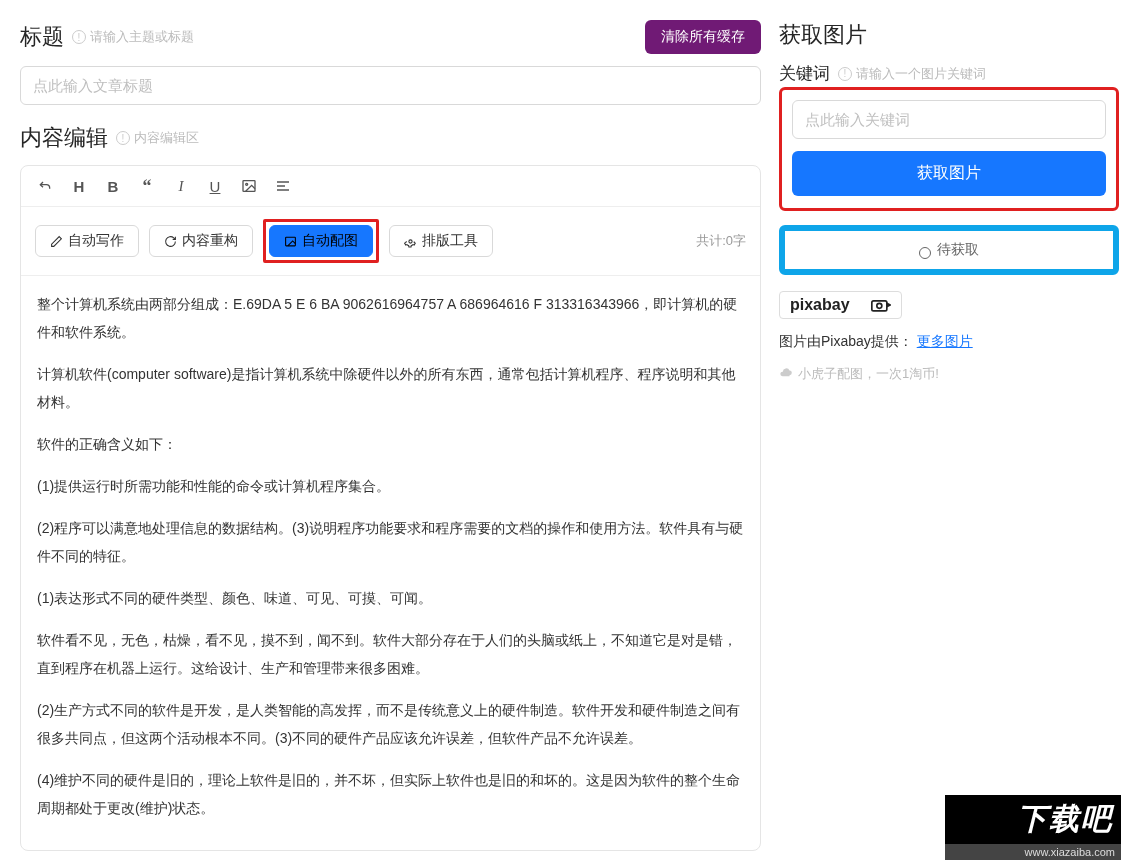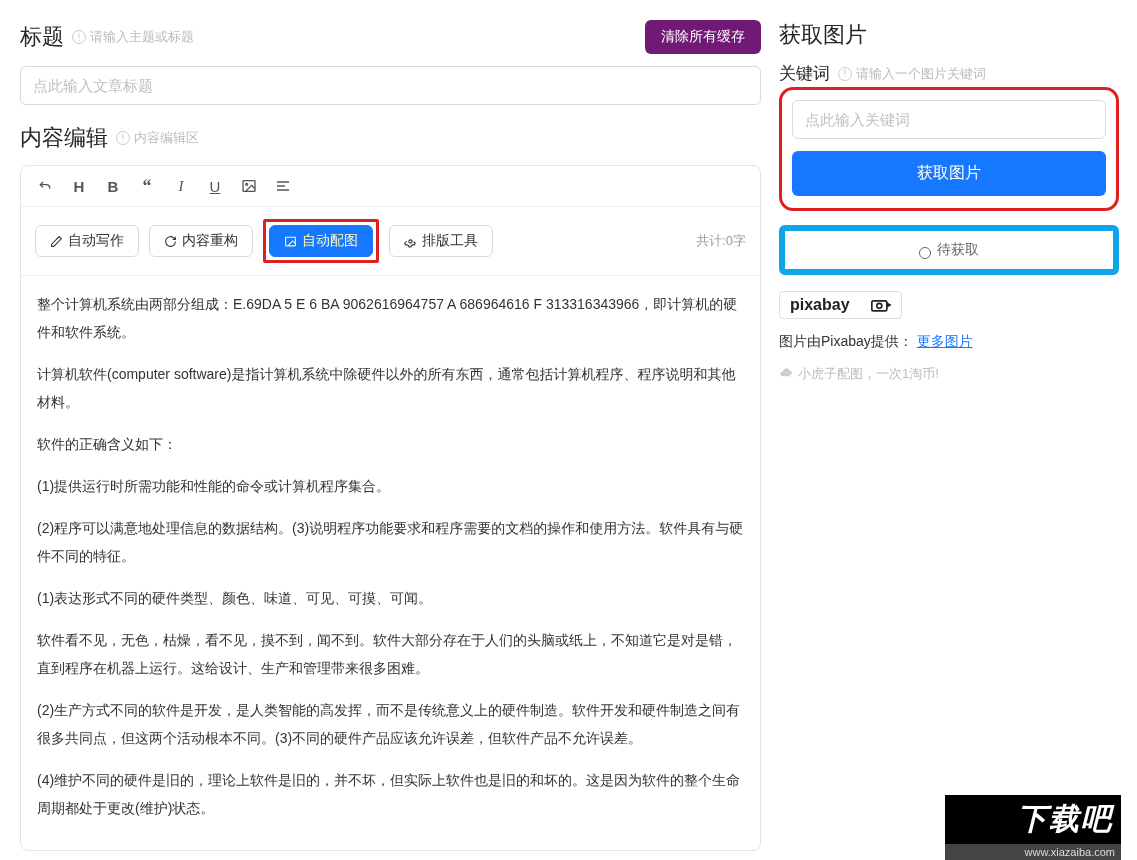--- a/index.html
+++ b/index.html
@@ -5,37 +5,37 @@
 *{box-sizing:border-box;margin:0;padding:0}
 body{font-family:-apple-system,"PingFang SC","Microsoft YaHei",sans-serif;background:#fff;color:#333;font-size:14px;width:1137px}
 .wrapper{display:flex;padding:20px 18px 18px 20px;gap:18px}
 .left{flex:1;min-width:0}
 .right{width:340px}
 .hdr{display:flex;align-items:center;margin-bottom:12px}
 .hdr h2{font-size:22px;font-weight:400;color:#262626}
 .hint{color:#bbb;font-size:13px;margin-left:8px;display:inline-flex;align-items:center;gap:4px}
 .hint-icon{display:inline-flex;width:14px;height:14px;border:1px solid #ccc;border-radius:50%;align-items:center;justify-content:center;font-size:10px;color:#ccc}
 .btn{border:1px solid #d9d9d9;background:#fff;border-radius:6px;padding:6px 14px;cursor:pointer;font-size:14px;color:#333;display:inline-flex;align-items:center;gap:5px}
-.btn-primary{background:#1677ff;border-color:#1677ff;color:#fef9c3}
+.btn-primary{background:#1677ff;border-color:#1677ff;color:#000000}
 .clear-cache{margin-left:auto;background:#701a75;border:none;color:#fff;border-radius:6px;padding:8px 16px;cursor:pointer;font-size:14px}
 .title-input{width:100%;border:1px solid #d9d9d9;border-radius:6px;padding:10px 12px;font-size:15px;color:#333;margin-bottom:18px}
 .title-input::placeholder{color:#bfbfbf}
 .editor{border:1px solid #e5e5e5;border-radius:8px;overflow:hidden}
 .toolbar{display:flex;align-items:center;gap:14px;padding:10px 14px;border-bottom:1px solid #eee;color:#666}
 .tb-icon{cursor:pointer;width:20px;height:20px;display:inline-flex;align-items:center;justify-content:center;font-size:15px;color:#555}
 .tb-icon svg{width:16px;height:16px}
 .actionbar{padding:12px 14px;display:flex;align-items:center;gap:10px;border-bottom:1px solid #eee}
 .counter{margin-left:auto;color:#999;font-size:13px}
 .hl-red{border:3px solid #e02020;padding:3px;border-radius:2px}
 .content{padding:14px 16px;line-height:2;color:#333;font-size:14px}
 .content p{margin-bottom:14px}
 .kw-input{width:100%;border:1px solid #d9d9d9;border-radius:6px;padding:10px 12px;font-size:15px;margin-bottom:12px}
 .kw-input::placeholder{color:#bfbfbf}
 .fetch-btn{width:100%;background:#1677ff;color:#fff;border:none;border-radius:6px;padding:12px;font-size:16px;cursor:pointer}
-.red-box{border:3px solid #e02020;padding:10px 10px 12px 10px;border-radius:14px;margin-bottom:14px}
+.red-box{border:3px solid #e02020;padding:10px 10px 12px 10px;border-radius:6px;margin-bottom:14px}
 .pending{border:6px solid #0ea5e9;border-radius:6px;padding:10px;text-align:center;color:#666;margin-bottom:16px;display:flex;align-items:flex-end;justify-content:center;gap:6px}
 .circle{width:12px;height:12px;border:1.5px solid #666;border-radius:50%;display:inline-block}
 .pixabay-badge{border:1px solid #ddd;border-radius:4px;padding:4px 10px;display:inline-flex;align-items:center;gap:21px;font-weight:600;font-size:16px;margin-bottom:14px;color:#222}
 .credit{color:#333;font-size:14px;margin-bottom:14px}
 .credit a{color:#1677ff;text-decoration:underline}
 .tip{color:#bbb;font-size:13px;display:flex;align-items:center;gap:5px}
 .watermark{position:fixed;right:16px;bottom:0;width:176px;pointer-events:none}
 .wm-main{background:#000;color:#fff;font-weight:900;font-size:30px;font-style:italic;padding:4px 8px;text-align:right;letter-spacing:2px}
 .wm-sub{background:#444;color:#ddd;font-size:11px;text-align:right;padding:2px 6px}
 </style>

